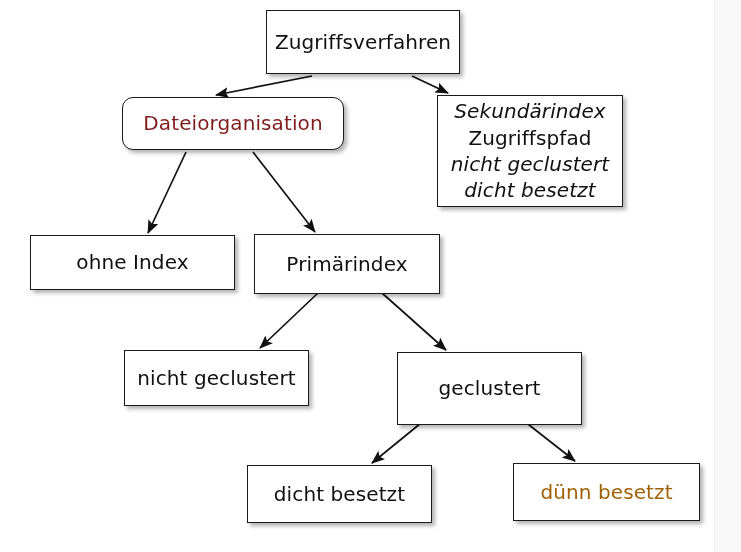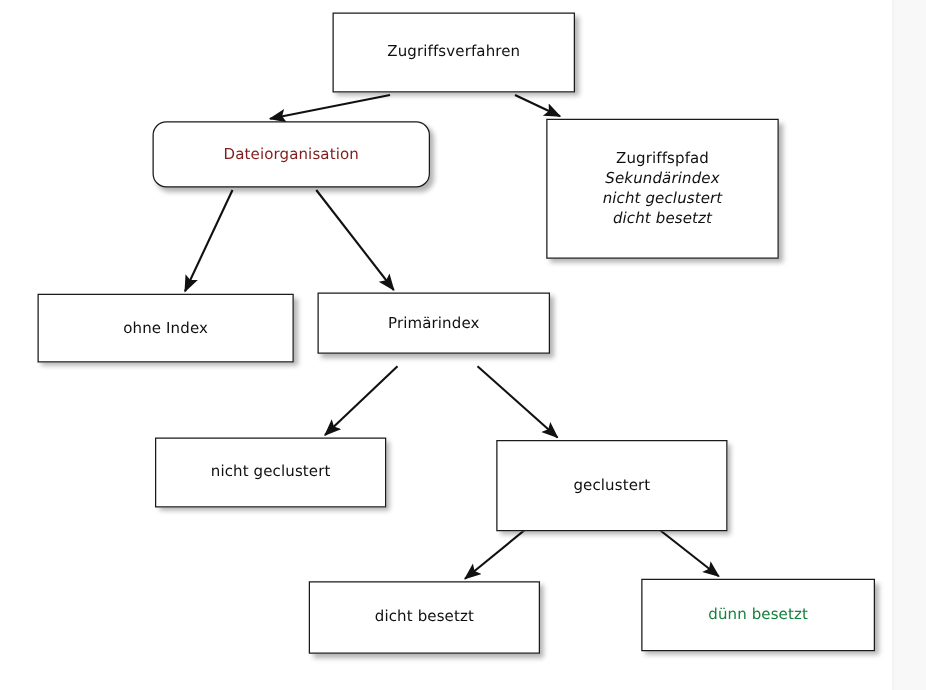--- a/index.html
+++ b/index.html
@@ -39,21 +39,21 @@
     position: absolute;
     box-sizing: border-box;
     background: #ffffff;
     border: 1.6px solid #1a1a1a;
     box-shadow: 3px 3px 4px rgba(0,0,0,0.30);
     display: flex;
     flex-direction: column;
     align-items: center;
     justify-content: center;
     color: #101010;
-    font-size: 12px;
+    font-size: 20px;
     line-height: 1.32;
     letter-spacing: 0.1px;
     text-align: center;
     z-index: 2;
   }
   .node .line {
     display: block;
     white-space: nowrap;
   }
   .node .line.italic {
@@ -86,38 +86,38 @@
   </svg>
 
   <div id="node-layer">
       <div class="node" style="left: 266px; top: 10px; width: 194px; height: 64px; background: rgb(255, 255, 255); border-color: rgb(26, 26, 26); color: rgb(16, 16, 16);">
         <span class="line">Zugriffsverfahren</span>
       </div>
       <div class="node" style="left: 122px; top: 97px; width: 222px; height: 53px; background: rgb(255, 255, 255); border-color: rgb(26, 26, 26); color: #7f1d1d; border-radius: 11px;">
         <span class="line">Dateiorganisation</span>
       </div>
       <div class="node" style="left: 437px; top: 95px; width: 186px; height: 112px; background: rgb(255, 255, 255); border-color: rgb(26, 26, 26); color: rgb(16, 16, 16);">
+        <span class="line italic">Sekundärindex</span>
         <span class="line">Zugriffspfad</span>
-        <span class="line italic">Sekundärindex</span>
         <span class="line italic">nicht geclustert</span>
         <span class="line italic">dicht besetzt</span>
       </div>
       <div class="node" style="left: 30px; top: 235px; width: 205px; height: 55px; background: rgb(255, 255, 255); border-color: rgb(26, 26, 26); color: rgb(16, 16, 16);">
         <span class="line">ohne Index</span>
       </div>
-      <div class="node" style="left: 254px; top: 234px; width: 186px; height: 49px; background: rgb(255, 255, 255); border-color: rgb(26, 26, 26); color: rgb(16, 16, 16);">
+      <div class="node" style="left: 254px; top: 234px; width: 186px; height: 60px; background: rgb(255, 255, 255); border-color: rgb(26, 26, 26); color: rgb(16, 16, 16);">
         <span class="line">Primärindex</span>
       </div>
       <div class="node" style="left: 124px; top: 350px; width: 185px; height: 56px; background: rgb(255, 255, 255); border-color: rgb(26, 26, 26); color: rgb(16, 16, 16);">
         <span class="line">nicht geclustert</span>
       </div>
       <div class="node" style="left: 397px; top: 352px; width: 185px; height: 73px; background: rgb(255, 255, 255); border-color: rgb(26, 26, 26); color: rgb(16, 16, 16);">
         <span class="line">geclustert</span>
       </div>
       <div class="node" style="left: 247px; top: 465px; width: 185px; height: 58px; background: rgb(255, 255, 255); border-color: rgb(26, 26, 26); color: rgb(16, 16, 16);">
         <span class="line">dicht besetzt</span>
       </div>
-      <div class="node" style="left: 513px; top: 463px; width: 187px; height: 58px; background: rgb(255, 255, 255); border-color: rgb(26, 26, 26); color: #15803d;">
+      <div class="node" style="left: 513px; top: 463px; width: 187px; height: 58px; background: rgb(255, 255, 255); border-color: rgb(26, 26, 26); color: #a16207;">
         <span class="line">dünn besetzt</span>
       </div>
     </div>
 
 </div>
 
 </body></html>

